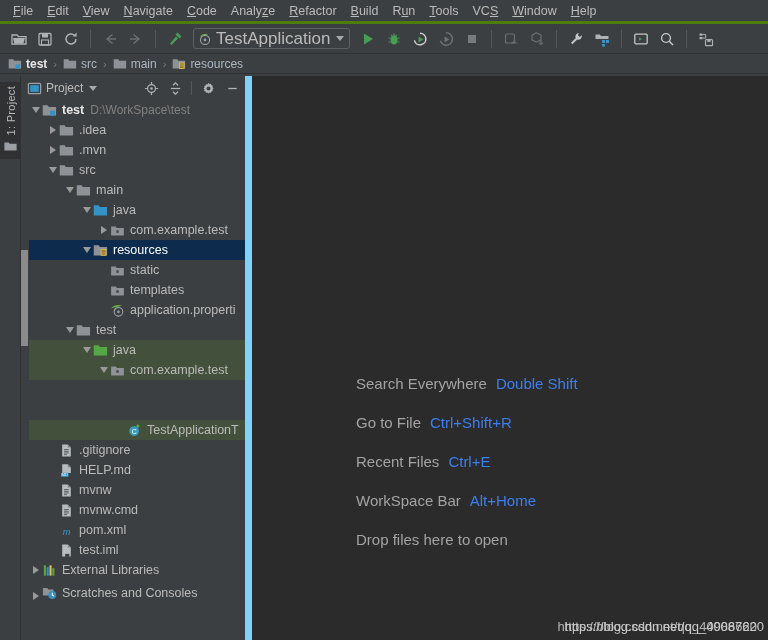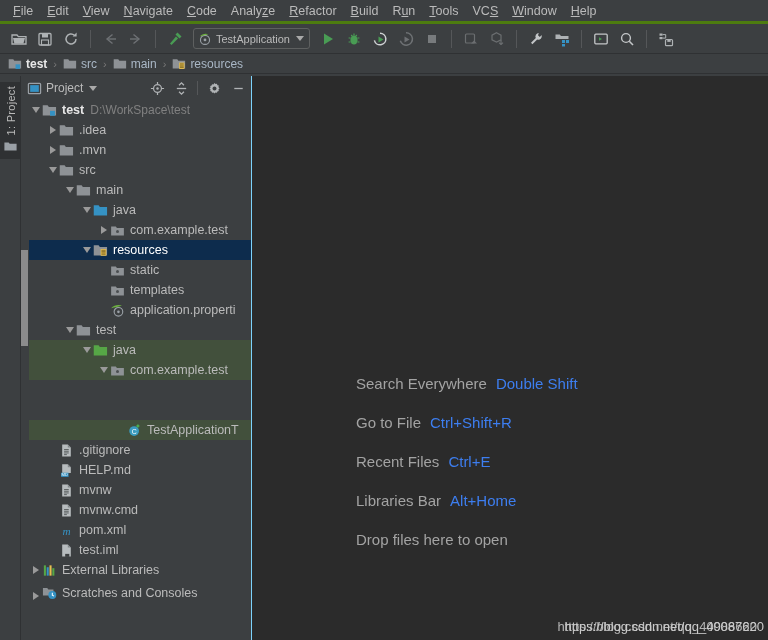--- a/index.html
+++ b/index.html
@@ -55,21 +55,21 @@
     height: 21px;
     border: 1px solid #5e6060;
     border-radius: 3px;
     background: #3c3f41;
     padding: 0 5px 0 4px;
     margin: 0 4px 0 4px;
     gap: 4px;
     cursor: default;
   }
   .runcfg-label {
-    font-size: 11px; color: #bbbbbb; white-space: nowrap;
+    font-size: 17px; color: #bbbbbb; white-space: nowrap;
   }
   .caret-dn {
     width: 0; height: 0;
     border-left: 4px solid transparent;
     border-right: 4px solid transparent;
     border-top: 5px solid #a9a9a9;
     margin-left: 2px;
   }
 
   
@@ -118,21 +118,21 @@
     letter-spacing: .3px;
     white-space: nowrap;
     margin-bottom: 6px;
   }
 
   
   .project-panel {
     width: 231px;
     flex: 0 0 231px;
     background: #3c3f41;
-    border-right: 1px solid #7dd3fc;
+    border-right: 7px solid #7dd3fc;
     display: flex; flex-direction: column;
     position: relative;
     overflow: hidden;
   }
   .pp-header {
     height: 24px;
     display: flex; align-items: center;
     padding: 0 3px 0 6px;
     gap: 4px;
     flex: 0 0 24px;
@@ -770,21 +770,21 @@
         </div>
         <div class="hint-row">
           <span class="hint-action">Go to File</span>
           <span class="hint-key">Ctrl+Shift+R</span>
         </div>
         <div class="hint-row">
           <span class="hint-action">Recent Files</span>
           <span class="hint-key">Ctrl+E</span>
         </div>
         <div class="hint-row">
-          <span class="hint-action">Libraries Bar</span>
+          <span class="hint-action">WorkSpace Bar</span>
           <span class="hint-key">Alt+Home</span>
         </div>
         <div class="hint-row">
           <span class="hint-action">Drop files here to open</span>
         </div>
       </div>
     <div class="watermark">
       <span class="wm-stack">
         <span class="wm-b">https://blog.csdn.net/qq_40086620</span>
         <span>https://blog.csdn.net/qq_49087620</span>

